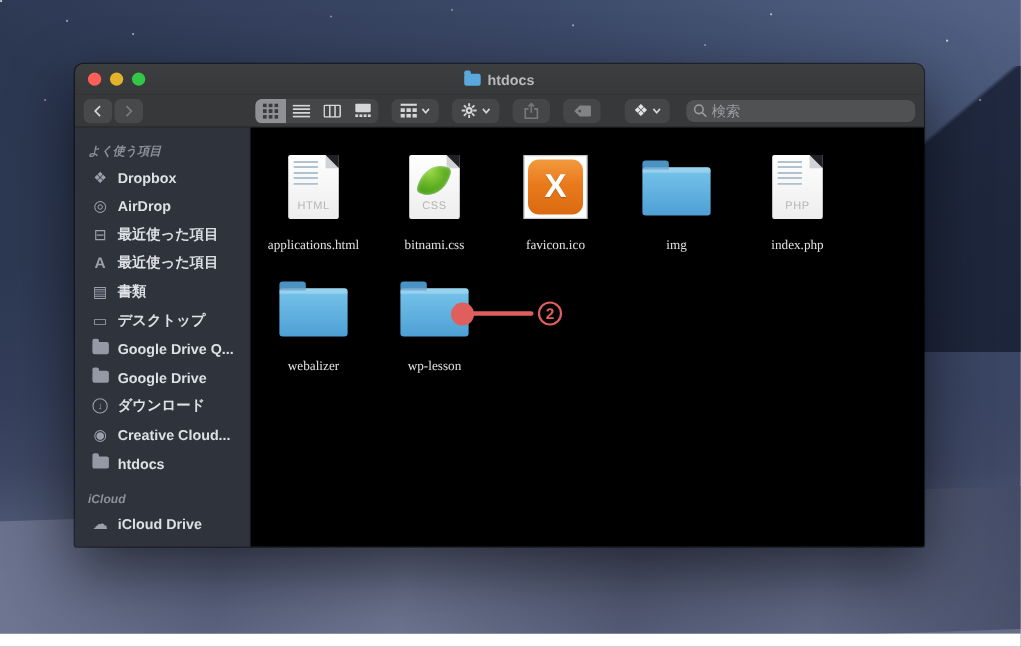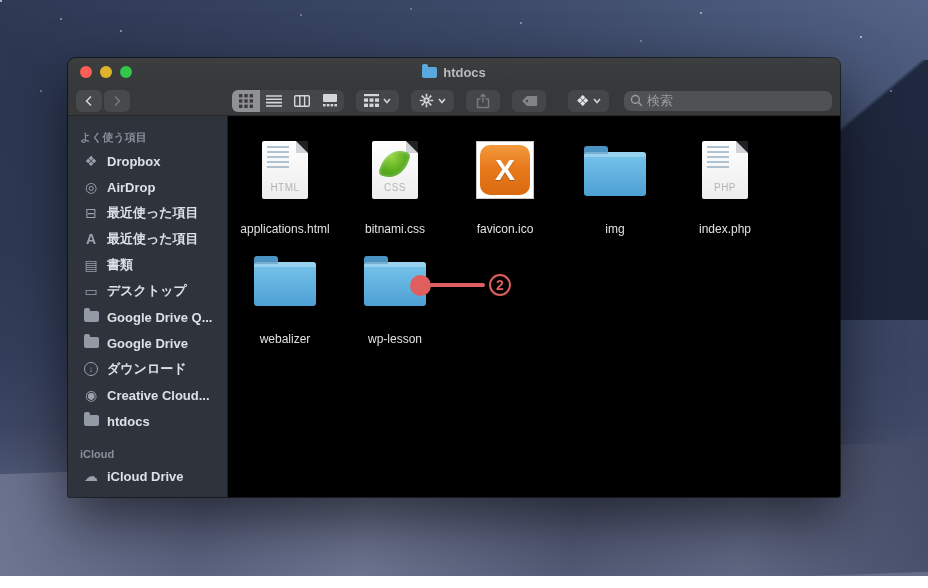--- a/index.html
+++ b/index.html
@@ -74,36 +74,36 @@
   .searchbox { margin-left:auto; width:208px; height:20px; background:#505153; border-radius:7px;
     display:flex; align-items:center; padding:0 6px; gap:4px; }
   .searchbox input { flex:1; background:transparent; border:none; outline:none; color:#86efac; font-size:13px;
     font-family:inherit; }
   .searchbox input::placeholder { color:#9b9ca0; }
 
   
   .winbody { flex:1; display:flex; min-height:0; }
   .sidebar { width:160px; flex:none; background:#2f333c; border-right:1px solid #1d1e21; overflow:hidden;
     padding-top:6px; }
-  .sb-header { color:#8b909b; font-size:11px; font-weight:bold; padding:8px 0 3px 12px; }
+  .sb-header { color:#8b909b; font-size:11px; font-weight:bold; padding:8px 0 3px 12px;font-style:italic; }
   .sb-item { height:26px; display:flex; align-items:center; gap:7px; padding-left:14px;
     color:#dde0e5; font-size:13px; }
   .sb-item.bold { font-weight:bold; }
   .si { width:18px; flex:none; text-align:center; color:#9aa0ac; font-size:14px; line-height:1; }
   .si-circ { width:14px; height:14px; border:1.5px solid #9aa0ac; border-radius:50%; color:#9aa0ac;
     font-size:9px; display:flex; align-items:center; justify-content:center; margin:0 2px; }
   .sb-label { white-space:nowrap;font-weight:bold; }
 
   
   .content { flex:1; background:#000000; padding:18px 2px 0 2px; display:flex; flex-wrap:wrap;
     align-content:flex-start; }
   .file { width:110px; height:104px; margin-bottom:6px; position:relative; display:flex;
     flex-direction:column; align-items:center; }
   .icon-area { height:72px; display:flex; align-items:center; justify-content:center; width:100%; }
-  .file-label { margin-top:16px; color:#e0e1e3; font-size:12px; text-align:right; white-space:nowrap; }
+  .file-label { margin-top:9px; color:#e0e1e3; font-size:12px; text-align:right; white-space:nowrap;font-family:Liberation Serif, serif; }
 
   
   .doc-icon { width:46px; height:58px; background:linear-gradient(#ffffff,#ededee); border-radius:2px;
     position:relative; box-shadow:0 1px 3px rgba(0,0,0,.45); }
   .doc-icon::before { content:""; position:absolute; top:0; right:0;
     border-style:solid; border-width:0 12px 12px 0; border-color:#202124 #202124 #d2d3d5 transparent; }
   .doc-badge { position:absolute; bottom:6px; left:0; width:100%; text-align:center; color:#b4b5b7;
     font-size:10px; letter-spacing:.5px; }
   .doc-lines { position:absolute; top:5px; left:5px; width:22px; height:22px;
     background:repeating-linear-gradient(to bottom, #a8bccb 0 2px, transparent 2px 5px); opacity:.9; }

